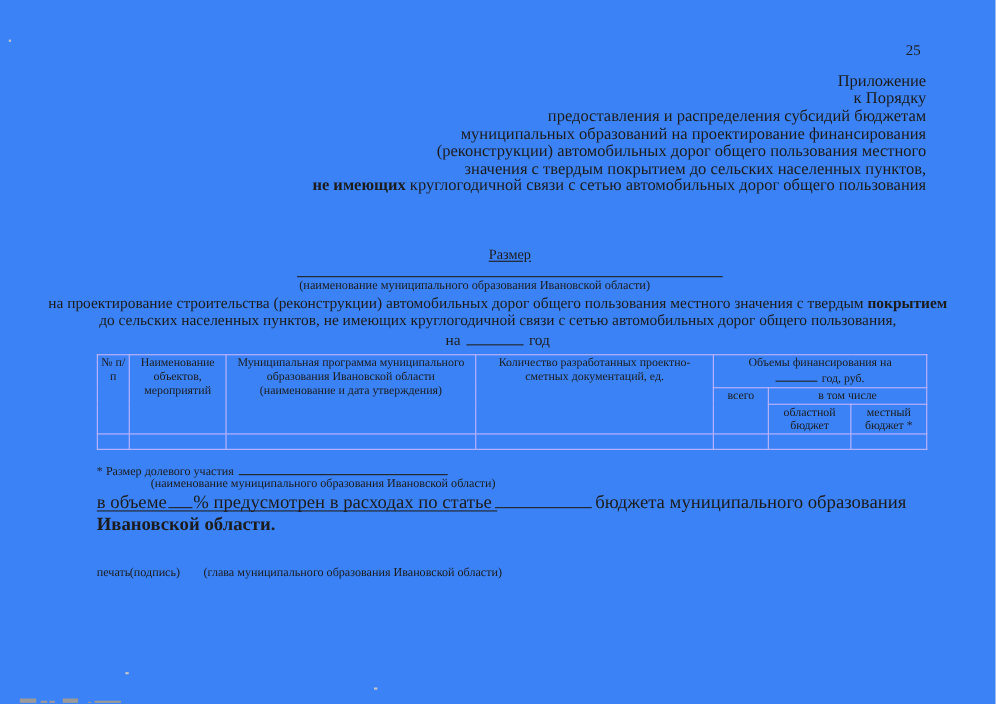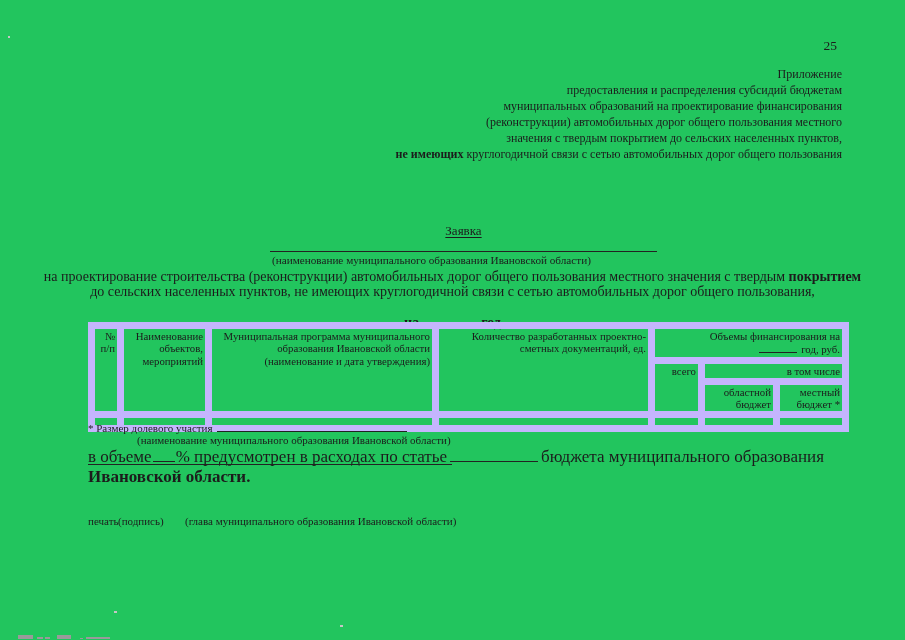--- a/index.html
+++ b/index.html
@@ -1,33 +1,33 @@
 <!DOCTYPE html>
 <html><head>
 <meta charset="utf-8">
 <style>
   * { margin: 0; padding: 0; box-sizing: border-box; }
   html, body { background: #e8e8e8; }
   .page {
     position: relative;
     width: 905px; height: 640px;
     margin: 0 auto;
-    background: #22c55e;
+    background: #3b82f6;
     color: #1c1c1c;
     font-family: "Liberation Serif", serif;
     overflow: hidden;
   }
   .page-number {
     position: absolute; top: 38px; right: 68px;
     font-size: 13.5px;
   }
   .header-block {
     position: absolute; top: 67px; right: 63px;
     text-align: right;
-    font-size: 12px; line-height: 15.9px;
+    font-size: 15px; line-height: 15.9px;
     white-space: nowrap;
   }
   .title {
     position: absolute; top: 223px; left: 22px; right: 0;
     text-align: center;
     font-size: 13px;
     text-decoration: underline;
     text-underline-offset: 2px;
   }
   .name-rule {
@@ -36,43 +36,43 @@
   }
   .name-caption {
     position: absolute; top: 254px; left: 272px;
     font-size: 11.2px;
   }
   .purpose {
     position: absolute; top: 269px; left: 12px; right: 12px;
     text-align: center;
     font-size: 14px; line-height: 15.2px;
   }
-  .year-line { margin-top: 16px; font-weight: bold; }
+  .year-line { margin-top: 4px; }
   .blank {
     display: inline-block;
     border-bottom: 1px solid #222;
     height: 11px;
     vertical-align: baseline;
   }
   .blank-year { width: 52px; margin: 0 5px; }
   .blank-fin { width: 38px; margin-right: 4px; }
   .blank-share { width: 190px; margin-left: 4px; }
   .blank-volume { width: 22px; margin: 0 1px; }
   .blank-statya { width: 88px; margin: 0 3px; }
 
   .apptable {
     position: absolute; top: 322px; left: 88px;
     border-collapse: collapse;
     table-layout: fixed;
     width: 754px;
     font-size: 10.8px; line-height: 12.3px;
   }
   .apptable td {
-    border: 7px solid #c4b5fd;
-    text-align: right;
+    border: 1px solid #c4b5fd;
+    text-align: center;
     vertical-align: top;
     padding: 1px 2px;
   }
   .r-fin td { height: 27px; }
   .r-incl td { height: 13px; }
   .r-budg td { height: 25px; }
   .r-empty td { height: 14px; }
 
   .footnote-line1 { position: absolute; top: 421px; left: 88px; font-size: 11px; }
   .footnote-caption { position: absolute; top: 434px; left: 137px; font-size: 11px; }
@@ -91,28 +91,29 @@
 </style>
 </head>
 <body>
 
 <div class="page">
 
   <div class="page-number">25</div>
 
   <div class="header-block">
     <div>Приложение</div>
+    <div>к Порядку</div>
     <div>предоставления и распределения субсидий бюджетам</div>
     <div>муниципальных образований на проектирование финансирования</div>
     <div>(реконструкции) автомобильных дорог общего пользования местного</div>
     <div>значения с твердым покрытием до сельских населенных пунктов,</div>
     <div><b>не имеющих</b><span> круглогодичной связи с сетью автомобильных дорог общего пользования</span></div>
   </div>
 
-  <div class="title">Заявка</div>
+  <div class="title">Размер</div>
 
   <div class="name-rule"></div>
   <div class="name-caption">(наименование муниципального образования Ивановской области)</div>
 
   <div class="purpose">
     <div><span>на проектирование строительства (реконструкции) автомобильных дорог общего пользования местного значения с твердым </span><b>покрытием</b></div>
     <div>до сельских населенных пунктов, не имеющих круглогодичной связи с сетью автомобильных дорог общего пользования,</div>
     <div class="year-line"><span>на</span><span class="blank blank-year"></span><span>год</span></div>
   </div>
 

